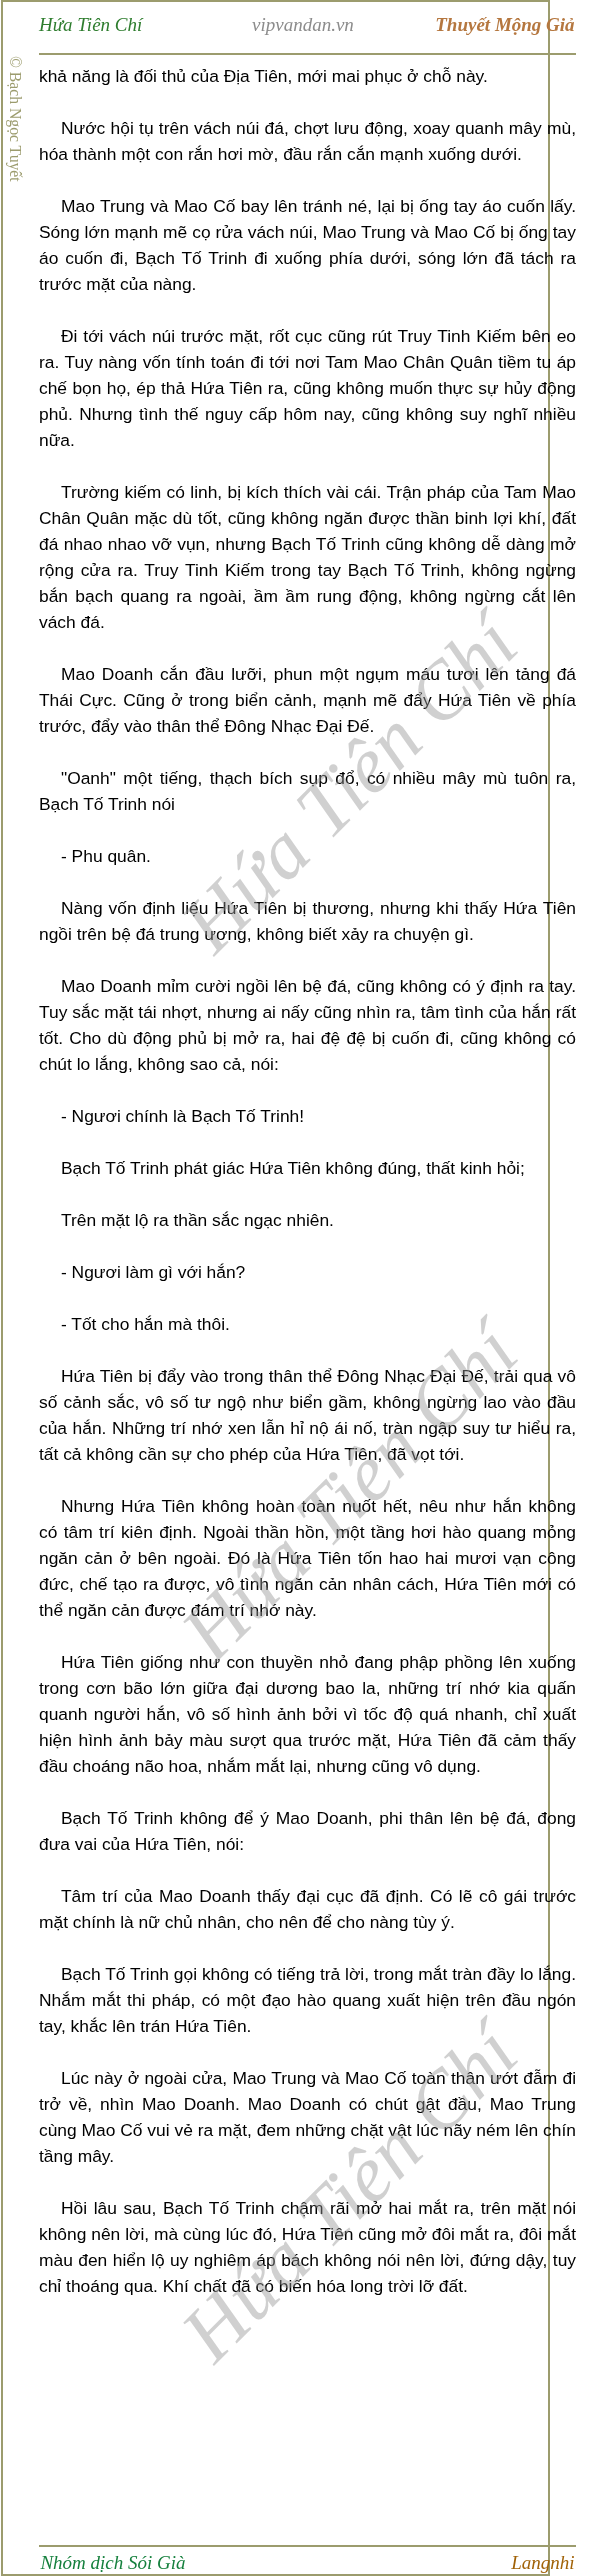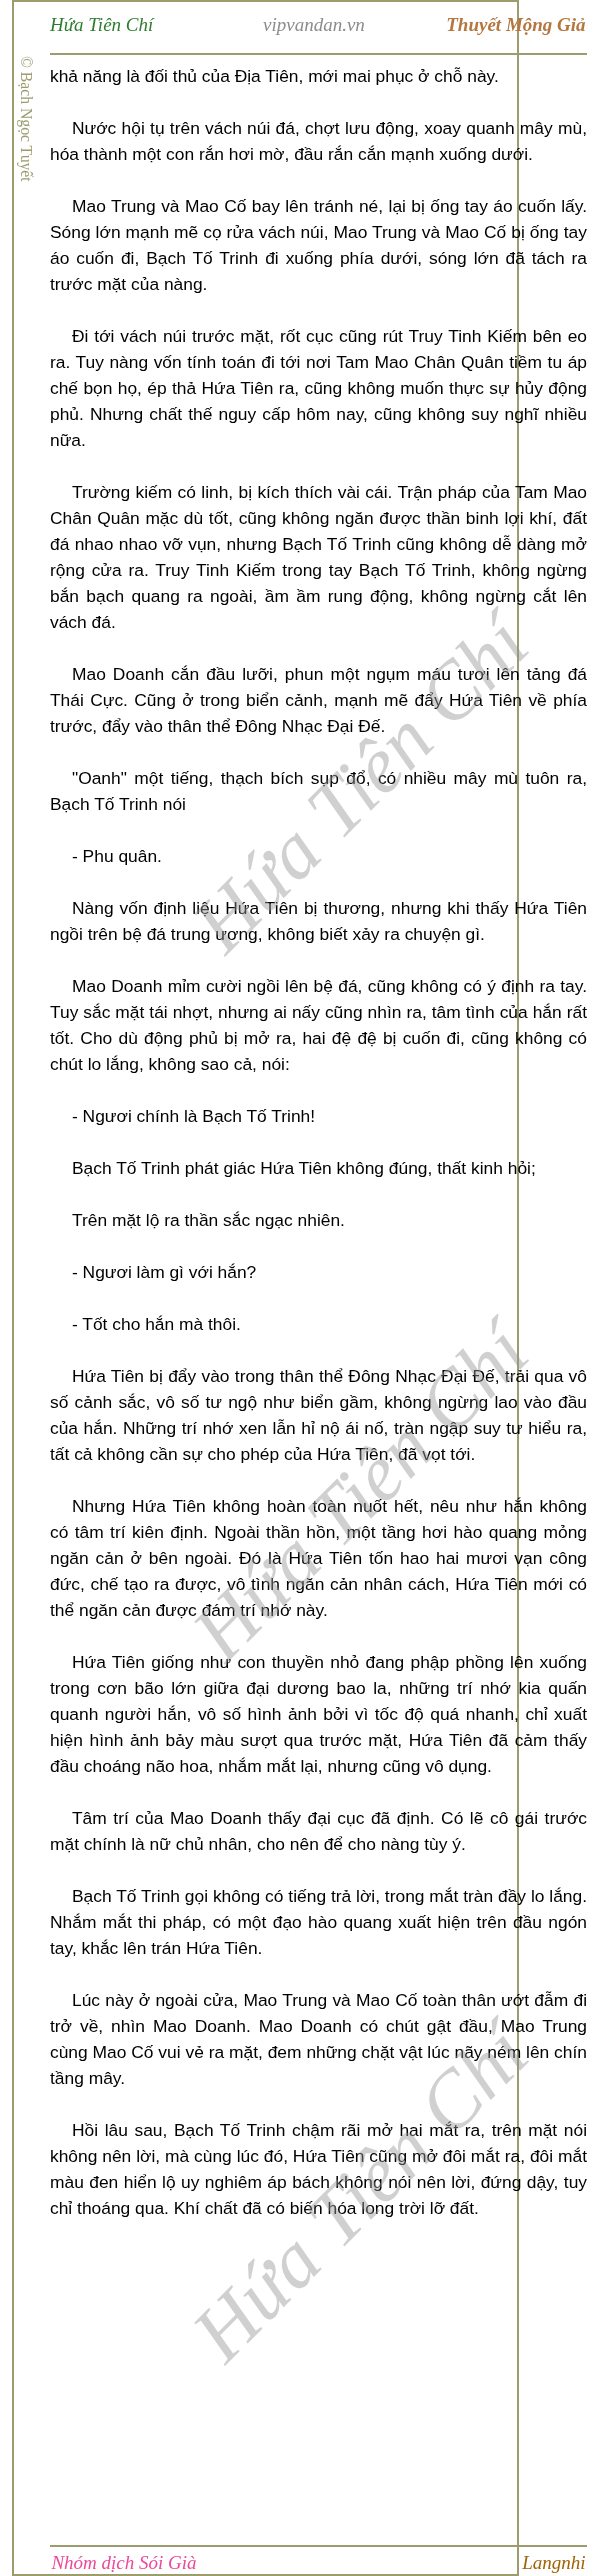--- a/index.html
+++ b/index.html
@@ -1,18 +1,18 @@
 <!DOCTYPE html>
 <html style="font-size:11.4px"><head>
 <meta charset="utf-8">
 <style>
   html, body { margin: 0; padding: 0; background: #ffffff; }
   body { width: 605px; height: 2576px; position: relative; overflow: hidden; }
   .page {
-    position: absolute; left: 12px; top: 0; width: 507px; height: 2576px;
+    position: absolute; left: 1px; top: 0; width: 549px; height: 2576px;
     box-sizing: border-box; border: 2.8px solid #9c9c6e; background: #ffffff;
   }
   .header {
     position: absolute; left: 36px; top: 7.1px; width: 537px; height: 44px;
     border-bottom: 2.1px solid #9c9c6e;
   }
   .header span {
     position: absolute; top: 4.3px; font-family: "Liberation Serif", serif;
     font-style: italic; font-size: 19px; line-height: 24px;
   }
@@ -39,21 +39,21 @@
     transform-origin: 0 0; transform: rotate(-45deg); pointer-events: none; line-height: 1;
   }
   .footer {
     position: absolute; left: 36px; top: 2543px; width: 537px; height: 28.5px;
     border-top: 2.1px solid #9c9c6e;
   }
   .footer span {
     position: absolute; top: 4.3px; font-family: "Liberation Serif", serif;
     font-style: italic; font-size: 19px; line-height: 24px;
   }
-  .f-left { left: 1.4px; color: #ec4899; }
+  .f-left { left: 1.4px; color: #15803d; }
   .f-right { right: 1.4px; color: #a16207; }
 </style>
 </head>
 <body>
 
 <div class="page">
 
   <div class="header">
     <span class="h-left">Hứa Tiên Chí</span>
     <span class="h-center">vipvandan.vn</span>
@@ -61,35 +61,36 @@
   </div>
 
   <div class="side-credit">
     <span>© Bạch Ngọc Tuyết</span>
   </div>
 
   <div class="content">
     <p class="first">khả năng là đối thủ của Địa Tiên, mới mai phục ở chỗ này.</p>
     <p>Nước hội tụ trên vách núi đá, chợt lưu động, xoay quanh mây mù, hóa thành một con rắn hơi mờ, đầu rắn cắn mạnh xuống dưới.</p>
     <p>Mao Trung và Mao Cố bay lên tránh né, lại bị ống tay áo cuốn lấy. Sóng lớn mạnh mẽ cọ rửa vách núi, Mao Trung và Mao Cố bị ống tay áo cuốn đi, Bạch Tố Trinh đi xuống phía dưới, sóng lớn đã tách ra trước mặt của nàng.</p>
-    <p>Đi tới vách núi trước mặt, rốt cục cũng rút Truy Tinh Kiếm bên eo ra. Tuy nàng vốn tính toán đi tới nơi Tam Mao Chân Quân tiềm tu áp chế bọn họ, ép thả Hứa Tiên ra, cũng không muốn thực sự hủy động phủ. Nhưng chất thế nguy cấp hôm nay, cũng không suy nghĩ nhiều nữa.</p>
+    <p>Đi tới vách núi trước mặt, rốt cục cũng rút Truy Tinh Kiếm bên eo ra. Tuy nàng vốn tính toán đi tới nơi Tam Mao Chân Quân tiềm tu áp chế bọn họ, ép thả Hứa Tiên ra, cũng không muốn thực sự hủy động phủ. Nhưng tình thế nguy cấp hôm nay, cũng không suy nghĩ nhiều nữa.</p>
     <p>Trường kiếm có linh, bị kích thích vài cái. Trận pháp của Tam Mao Chân Quân mặc dù tốt, cũng không ngăn được thần binh lợi khí, đất đá nhao nhao vỡ vụn, nhưng Bạch Tố Trinh cũng không dễ dàng mở rộng cửa ra. Truy Tinh Kiếm trong tay Bạch Tố Trinh, không ngừng bắn bạch quang ra ngoài, ầm ầm rung động, không ngừng cắt lên vách đá.</p>
     <p>Mao Doanh cắn đầu lưỡi, phun một ngụm máu tươi lên tảng đá Thái Cực. Cũng ở trong biển cảnh, mạnh mẽ đẩy Hứa Tiên về phía trước, đẩy vào thân thể Đông Nhạc Đại Đế.</p>
     <p>"Oanh" một tiếng, thạch bích sụp đổ, có nhiều mây mù tuôn ra, Bạch Tố Trinh nói</p>
     <p>- Phu quân.</p>
     <p>Nàng vốn định liệu Hứa Tiên bị thương, nhưng khi thấy Hứa Tiên ngồi trên bệ đá trung ương, không biết xảy ra chuyện gì.</p>
     <p>Mao Doanh mỉm cười ngồi lên bệ đá, cũng không có ý định ra tay. Tuy sắc mặt tái nhợt, nhưng ai nấy cũng nhìn ra, tâm tình của hắn rất tốt. Cho dù động phủ bị mở ra, hai đệ đệ bị cuốn đi, cũng không có chút lo lắng, không sao cả, nói:</p>
     <p>- Ngươi chính là Bạch Tố Trinh!</p>
     <p>Bạch Tố Trinh phát giác Hứa Tiên không đúng, thất kinh hỏi;</p>
     <p>Trên mặt lộ ra thần sắc ngạc nhiên.</p>
     <p>- Ngươi làm gì với hắn?</p>
     <p>- Tốt cho hắn mà thôi.</p>
     <p>Hứa Tiên bị đẩy vào trong thân thể Đông Nhạc Đại Đế, trải qua vô số cảnh sắc, vô số tư ngộ như biển gầm, không ngừng lao vào đầu của hắn. Những trí nhớ xen lẫn hỉ nộ ái nố, tràn ngập suy tư hiểu ra, tất cả không cần sự cho phép của Hứa Tiên, đã vọt tới.</p>
     <p>Nhưng Hứa Tiên không hoàn toàn nuốt hết, nêu như hắn không có tâm trí kiên định. Ngoài thần hồn, một tầng hơi hào quang mỏng ngăn cản ở bên ngoài. Đó là Hứa Tiên tốn hao hai mươi vạn công đức, chế tạo ra được, vô tình ngăn cản nhân cách, Hứa Tiên mới có thể ngăn cản được đám trí nhớ này.</p>
     <p>Hứa Tiên giống như con thuyền nhỏ đang phập phồng lên xuống trong cơn bão lớn giữa đại dương bao la, những trí nhớ kia quấn quanh người hắn, vô số hình ảnh bởi vì tốc độ quá nhanh, chỉ xuất hiện hình ảnh bảy màu sượt qua trước mặt, Hứa Tiên đã cảm thấy đầu choáng não hoa, nhắm mắt lại, nhưng cũng vô dụng.</p>
+    <p>Bạch Tố Trinh không để ý Mao Doanh, phi thân lên bệ đá, đong đưa vai của Hứa Tiên, nói:</p>
     <p>Tâm trí của Mao Doanh thấy đại cục đã định. Có lẽ cô gái trước mặt chính là nữ chủ nhân, cho nên để cho nàng tùy ý.</p>
     <p>Bạch Tố Trinh gọi không có tiếng trả lời, trong mắt tràn đầy lo lắng. Nhắm mắt thi pháp, có một đạo hào quang xuất hiện trên đầu ngón tay, khắc lên trán Hứa Tiên.</p>
     <p>Lúc này ở ngoài cửa, Mao Trung và Mao Cố toàn thân ướt đẫm đi trở về, nhìn Mao Doanh. Mao Doanh có chút gật đầu, Mao Trung cùng Mao Cố vui vẻ ra mặt, đem những chặt vật lúc nãy ném lên chín tầng mây.</p>
     <p>Hồi lâu sau, Bạch Tố Trinh chậm rãi mở hai mắt ra, trên mặt nói không nên lời, mà cùng lúc đó, Hứa Tiên cũng mở đôi mắt ra, đôi mắt màu đen hiển lộ uy nghiêm áp bách không nói nên lời, đứng dậy, tuy chỉ thoáng qua. Khí chất đã có biến hóa long trời lỡ đất.</p>
   </div>
 
   <div class="watermark" style="left:164px; top:907px;">Hứa Tiên Chí</div>
   <div class="watermark" style="left:164px; top:1615px;">Hứa Tiên Chí</div>
   <div class="watermark" style="left:164px; top:2316px;">Hứa Tiên Chí</div>
 

